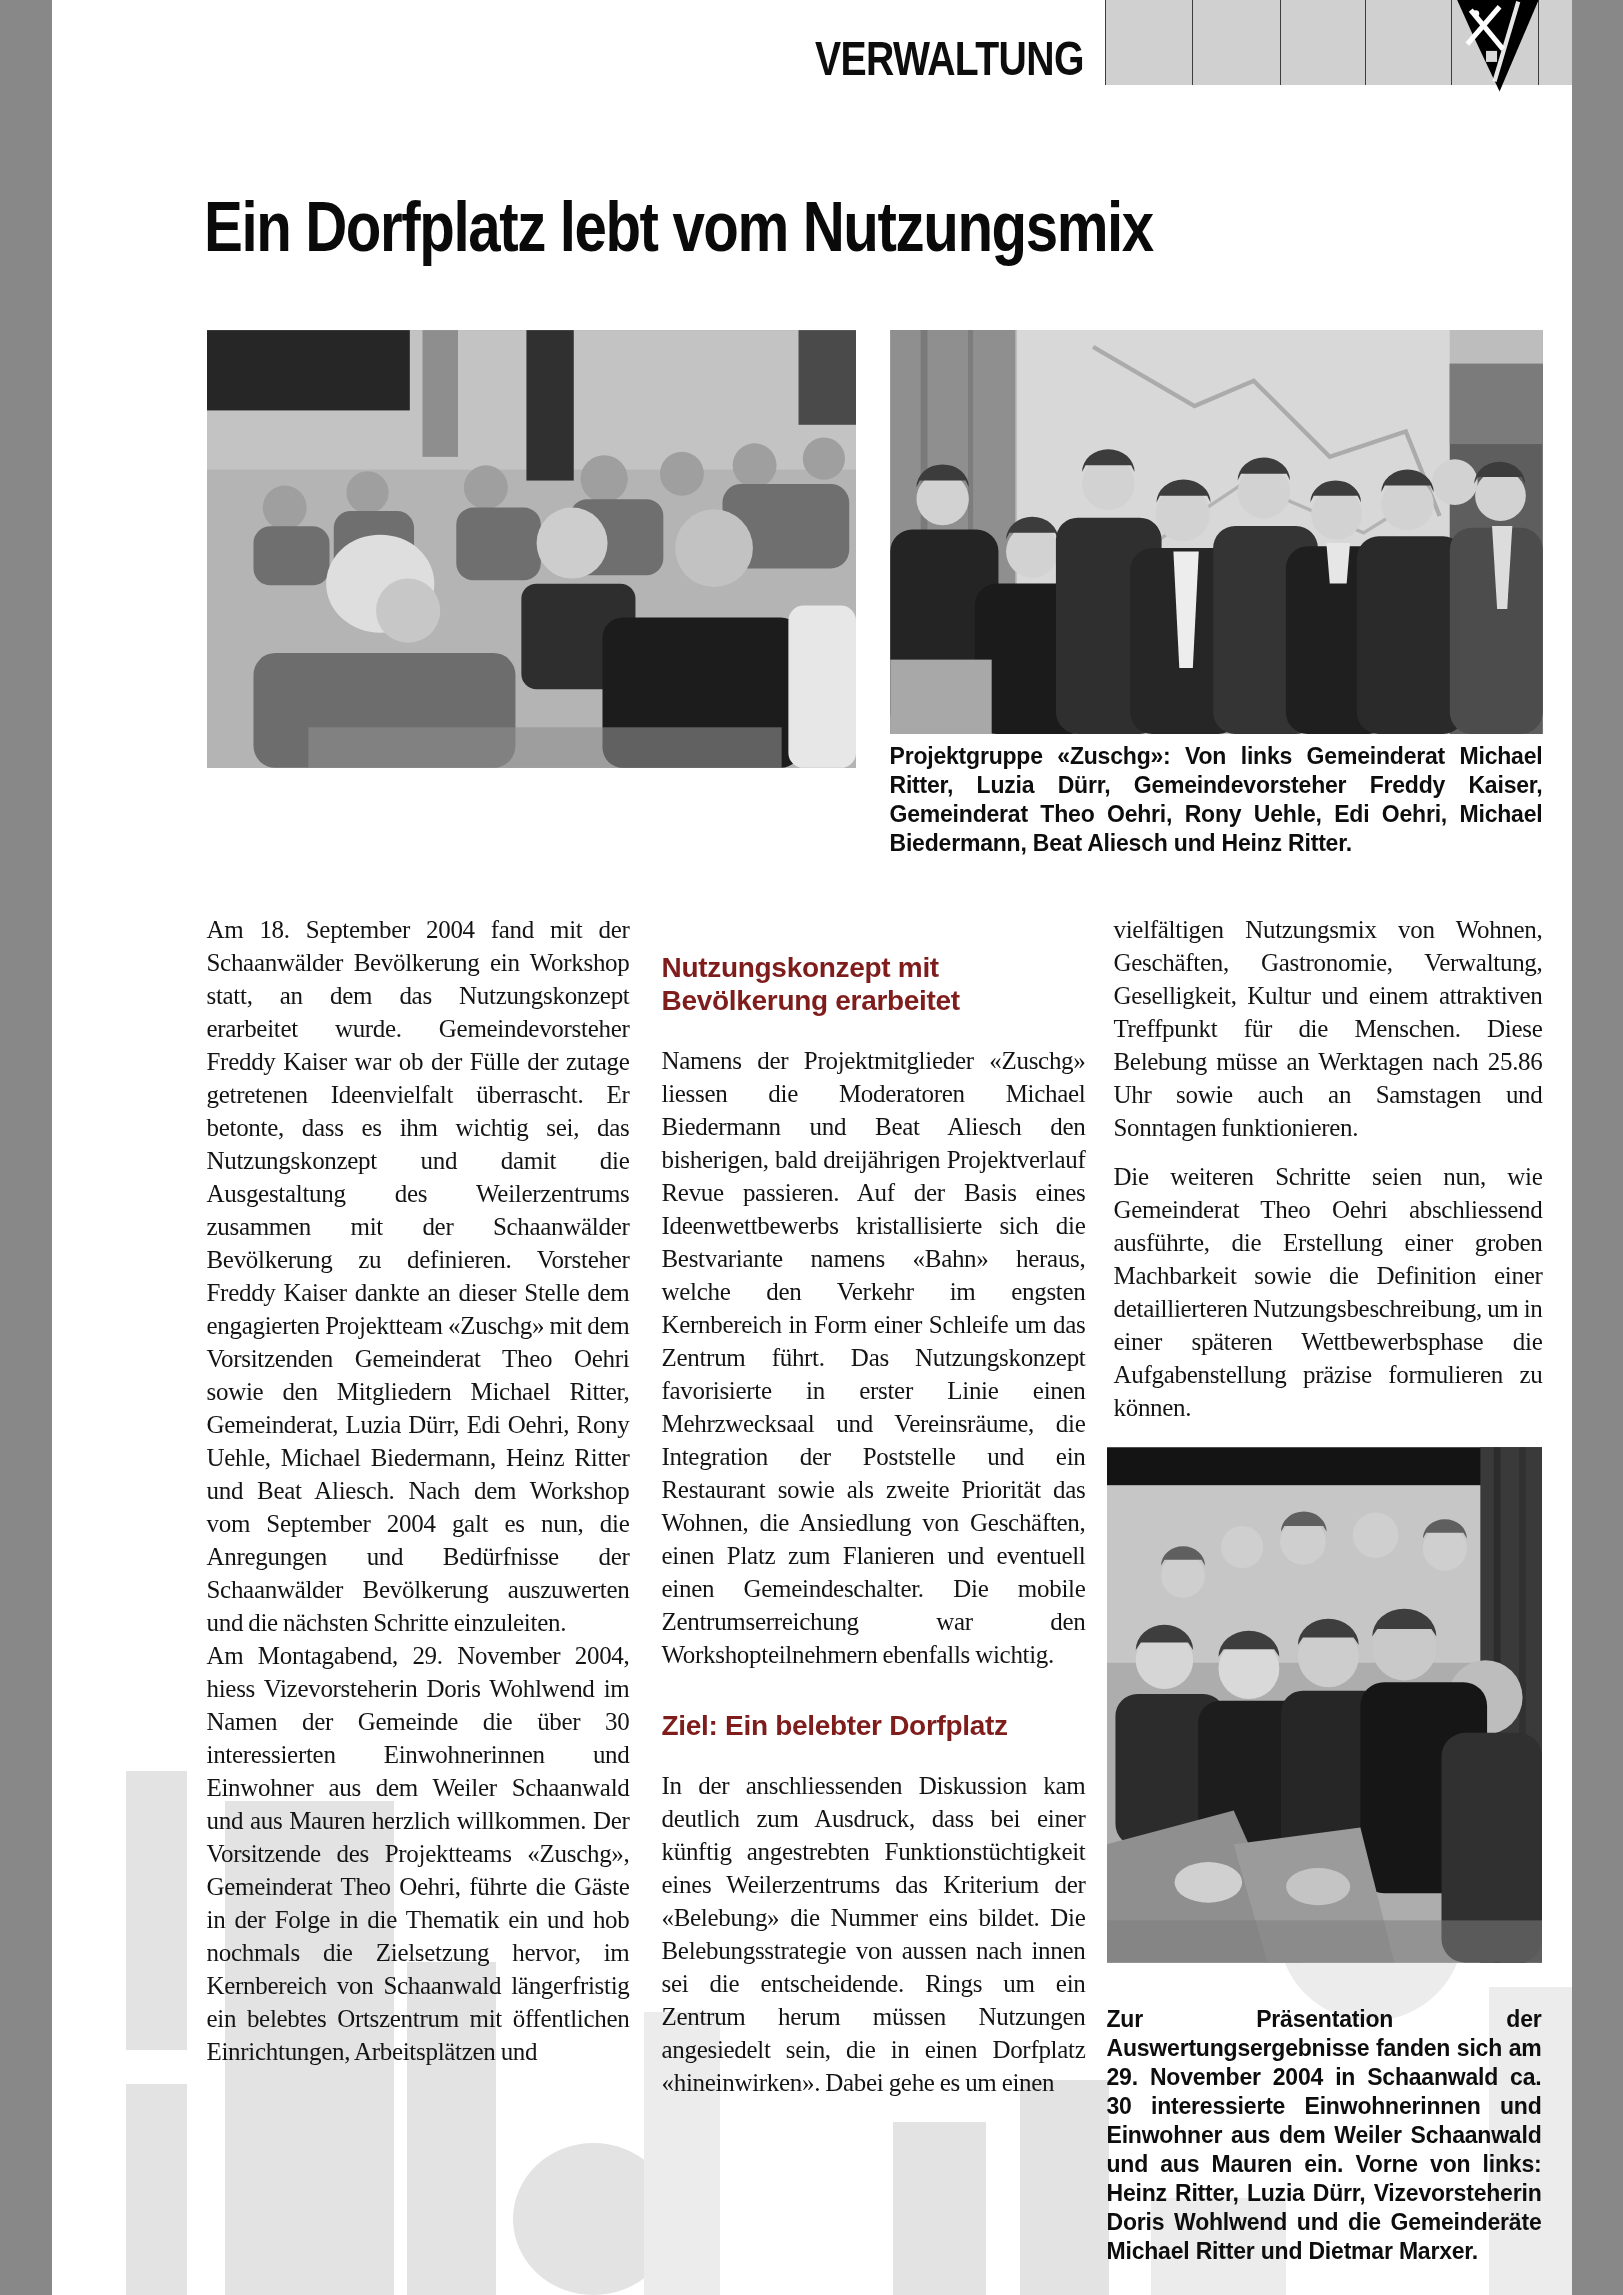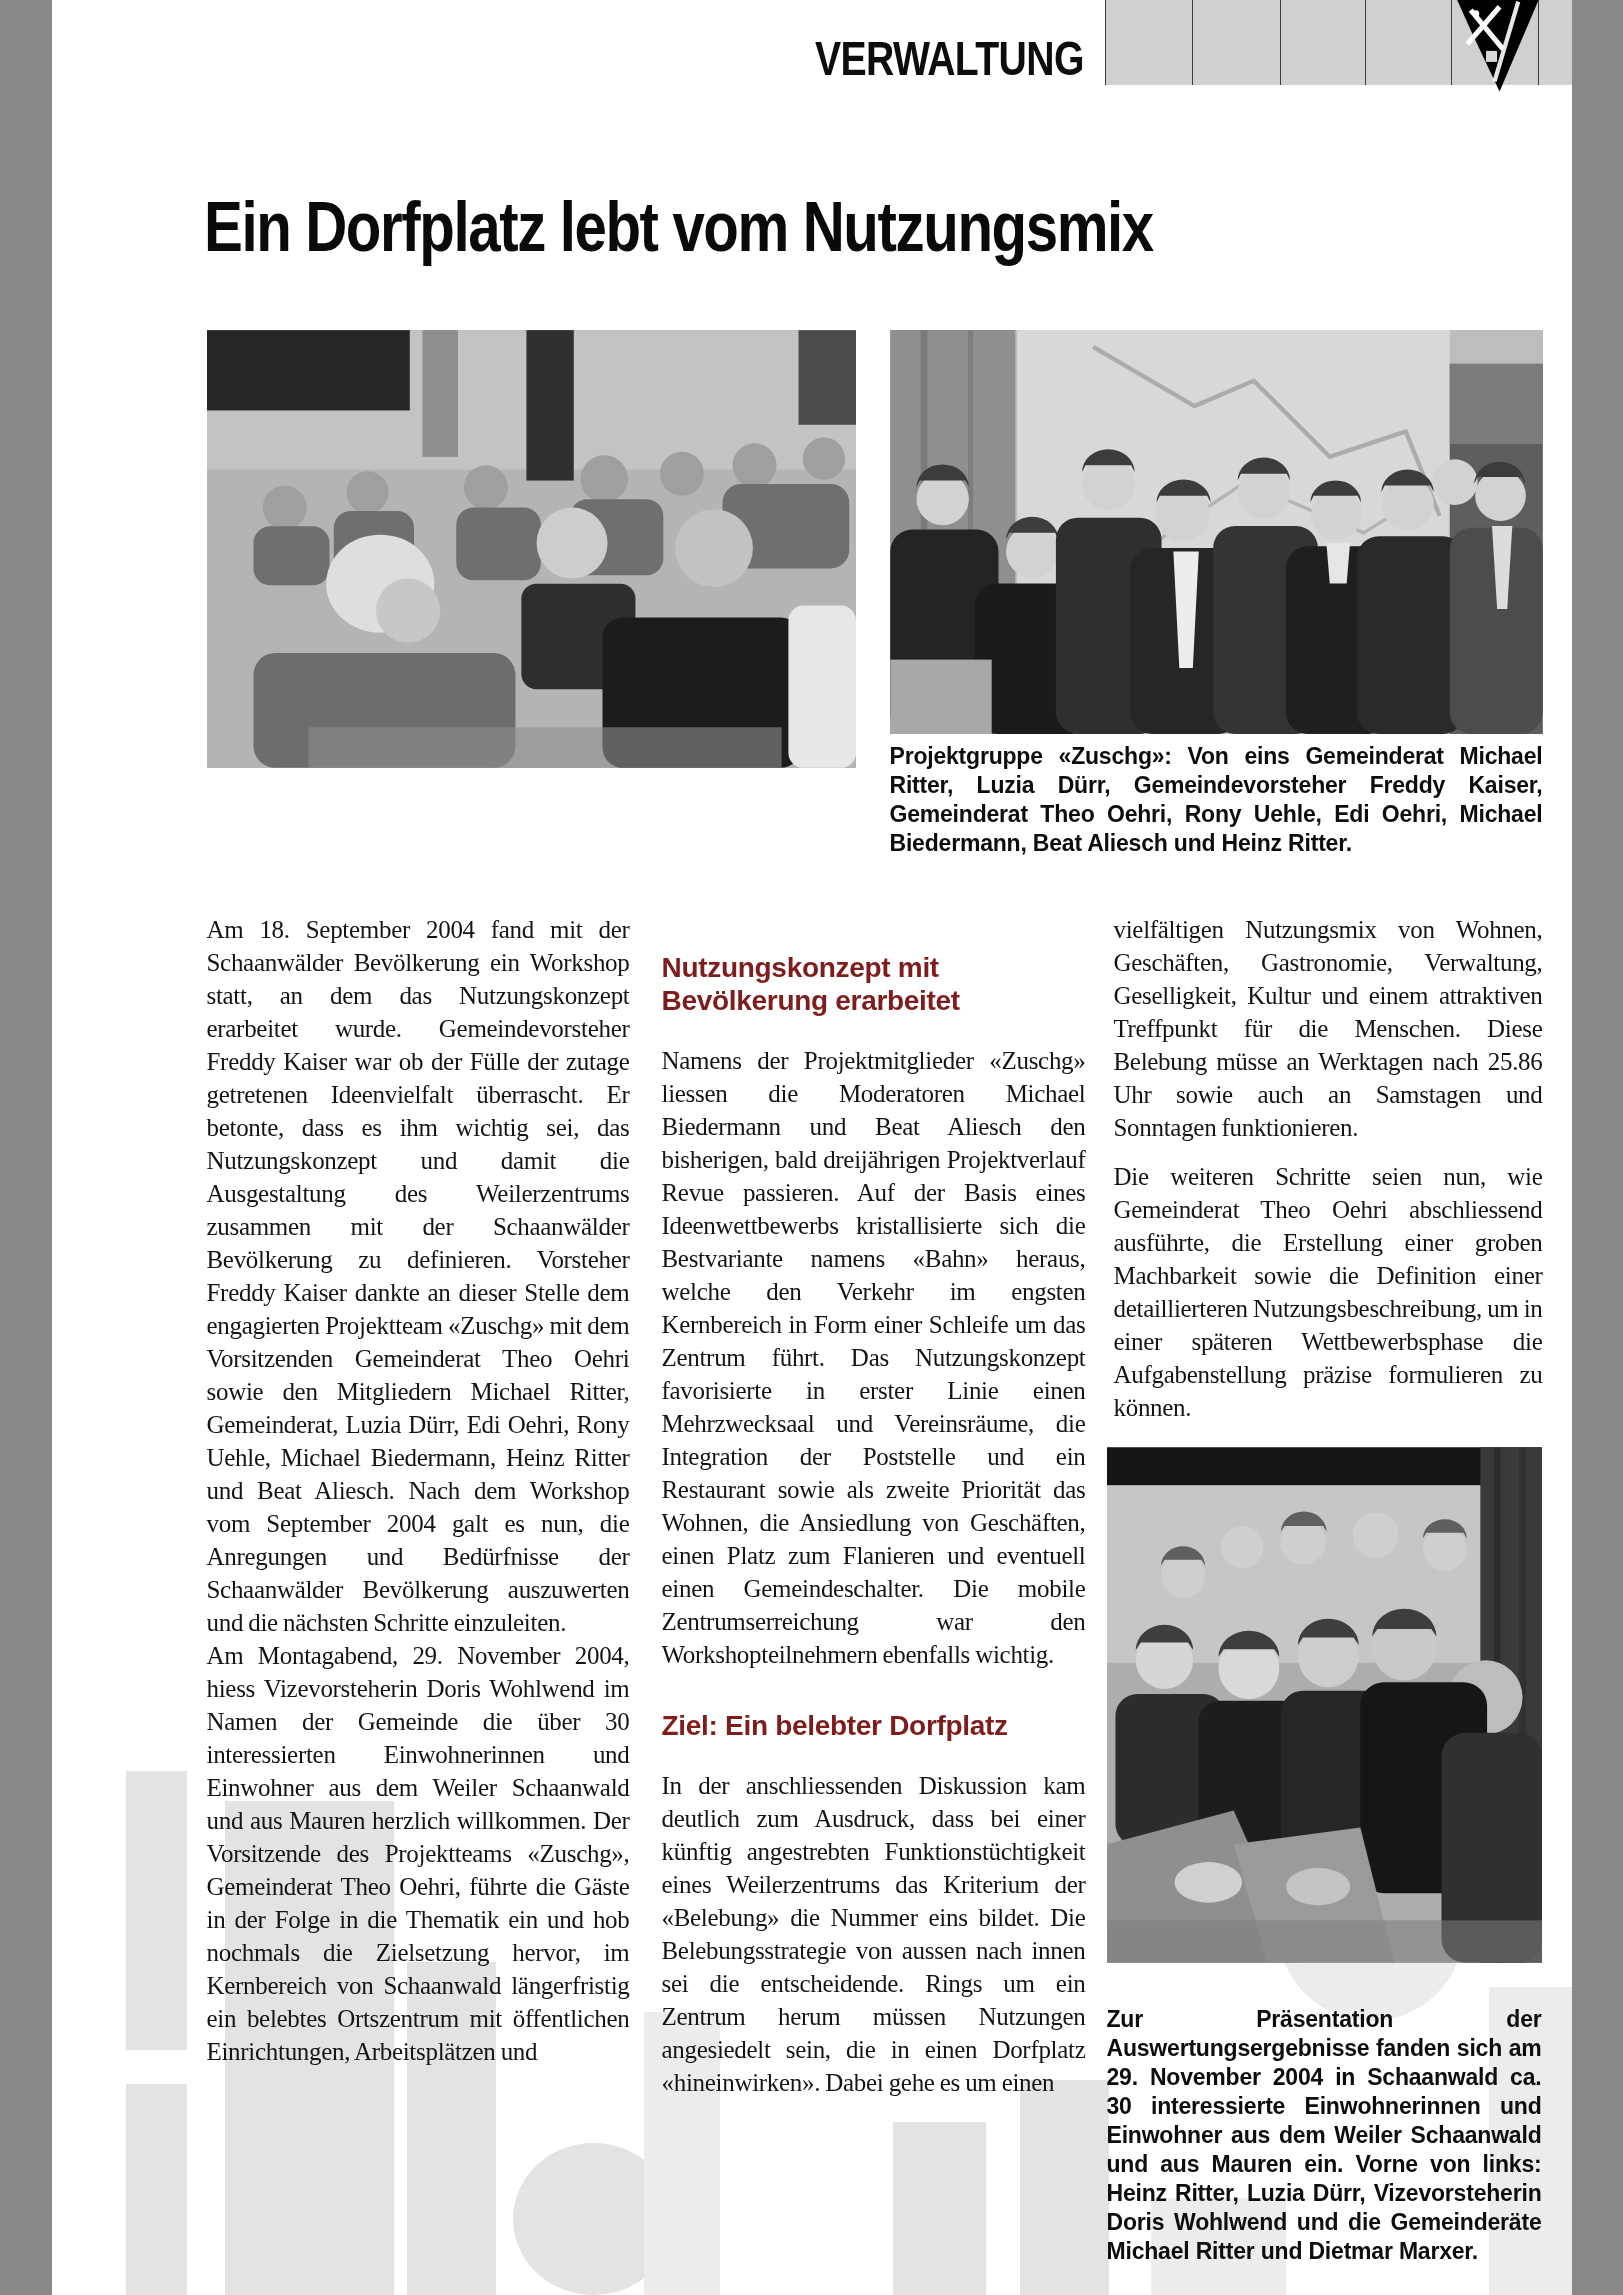--- a/index.html
+++ b/index.html
@@ -225,21 +225,21 @@
         <rect x="396" y="338" width="119" height="272" rx="28" fill="#303030"></rect>
       </g>
       <polygon points="0,470 150,430 230,610 0,610" fill="#8f8f8f"></polygon>
       <polygon points="150,470 300,450 340,610 190,610" fill="#9b9b9b"></polygon>
       <ellipse cx="120" cy="515" rx="40" ry="24" fill="#d0d0d0"></ellipse>
       <ellipse cx="250" cy="520" rx="38" ry="22" fill="#c4c4c4"></ellipse>
       <rect x="0" y="560" width="515" height="50" fill="#7e7e7e" opacity="0.55"></rect>
     </svg>
   </div>
 
-  <div class="caption caption-top-right">Projektgruppe «Zuschg»: Von eins Gemeinderat Michael Ritter, Luzia Dürr, Gemeindevorsteher Freddy Kaiser, Gemeinderat Theo Oehri, Rony Uehle, Edi Oehri, Michael Biedermann, Beat Aliesch und Heinz Ritter.</div>
+  <div class="caption caption-top-right">Projektgruppe «Zuschg»: Von links Gemeinderat Michael Ritter, Luzia Dürr, Gemeindevorsteher Freddy Kaiser, Gemeinderat Theo Oehri, Rony Uehle, Edi Oehri, Michael Biedermann, Beat Aliesch und Heinz Ritter.</div>
   <div class="caption caption-bottom">Zur Präsentation der Auswertungsergebnisse fanden sich am 29. November 2004 in Schaanwald ca. 30 interessierte Einwohnerinnen und Einwohner aus dem Weiler Schaanwald und aus Mauren ein. Vorne von links: Heinz Ritter, Luzia Dürr, Vizevorsteherin Doris Wohlwend und die Gemeinderäte Michael Ritter und Dietmar Marxer.</div>
 
   <div class="col col-1">
     <p class="para">Am 18. September 2004 fand mit der Schaanwälder Bevölkerung ein Workshop statt, an dem das Nutzungskonzept erarbeitet wurde. Gemeindevorsteher Freddy Kaiser war ob der Fülle der zutage getretenen Ideenvielfalt überrascht. Er betonte, dass es ihm wichtig sei, das Nutzungskonzept und damit die Ausgestaltung des Weilerzentrums zusammen mit der Schaanwälder Bevölkerung zu definieren. Vorsteher Freddy Kaiser dankte an dieser Stelle dem engagierten Projektteam «Zuschg» mit dem Vorsitzenden Gemeinderat Theo Oehri sowie den Mitgliedern Michael Ritter, Gemeinderat, Luzia Dürr, Edi Oehri, Rony Uehle, Michael Biedermann, Heinz Ritter und Beat Aliesch. Nach dem Workshop vom September 2004 galt es nun, die Anregungen und Bedürfnisse der Schaanwälder Bevölkerung auszuwerten und die nächsten Schritte einzuleiten.</p>
     <p class="para">Am Montagabend, 29. November 2004, hiess Vizevorsteherin Doris Wohlwend im Namen der Gemeinde die über 30 interessierten Einwohnerinnen und Einwohner aus dem Weiler Schaanwald und aus Mauren herzlich willkommen. Der Vorsitzende des Projektteams «Zuschg», Gemeinderat Theo Oehri, führte die Gäste in der Folge in die Thematik ein und hob nochmals die Zielsetzung hervor, im Kernbereich von Schaanwald längerfristig ein belebtes Ortszentrum mit öffentlichen Einrichtungen, Arbeitsplätzen und</p>
   </div>
 
   <div class="col col-2">
     <h2 class="subhead">Nutzungskonzept mit Bevölkerung erarbeitet</h2>
     <p class="para">Namens der Projektmitglieder «Zuschg» liessen die Moderatoren Michael Biedermann und Beat Aliesch den bisherigen, bald dreijährigen Projektverlauf Revue passieren. Auf der Basis eines Ideenwettbewerbs kristallisierte sich die Bestvariante namens «Bahn» heraus, welche den Verkehr im engsten Kernbereich in Form einer Schleife um das Zentrum führt. Das Nutzungskonzept favorisierte in erster Linie einen Mehrzwecksaal und Vereinsräume, die Integration der Poststelle und ein Restaurant sowie als zweite Priorität das Wohnen, die Ansiedlung von Geschäften, einen Platz zum Flanieren und eventuell einen Gemeindeschalter. Die mobile Zentrumserreichung war den Workshopteilnehmern ebenfalls wichtig.</p>

